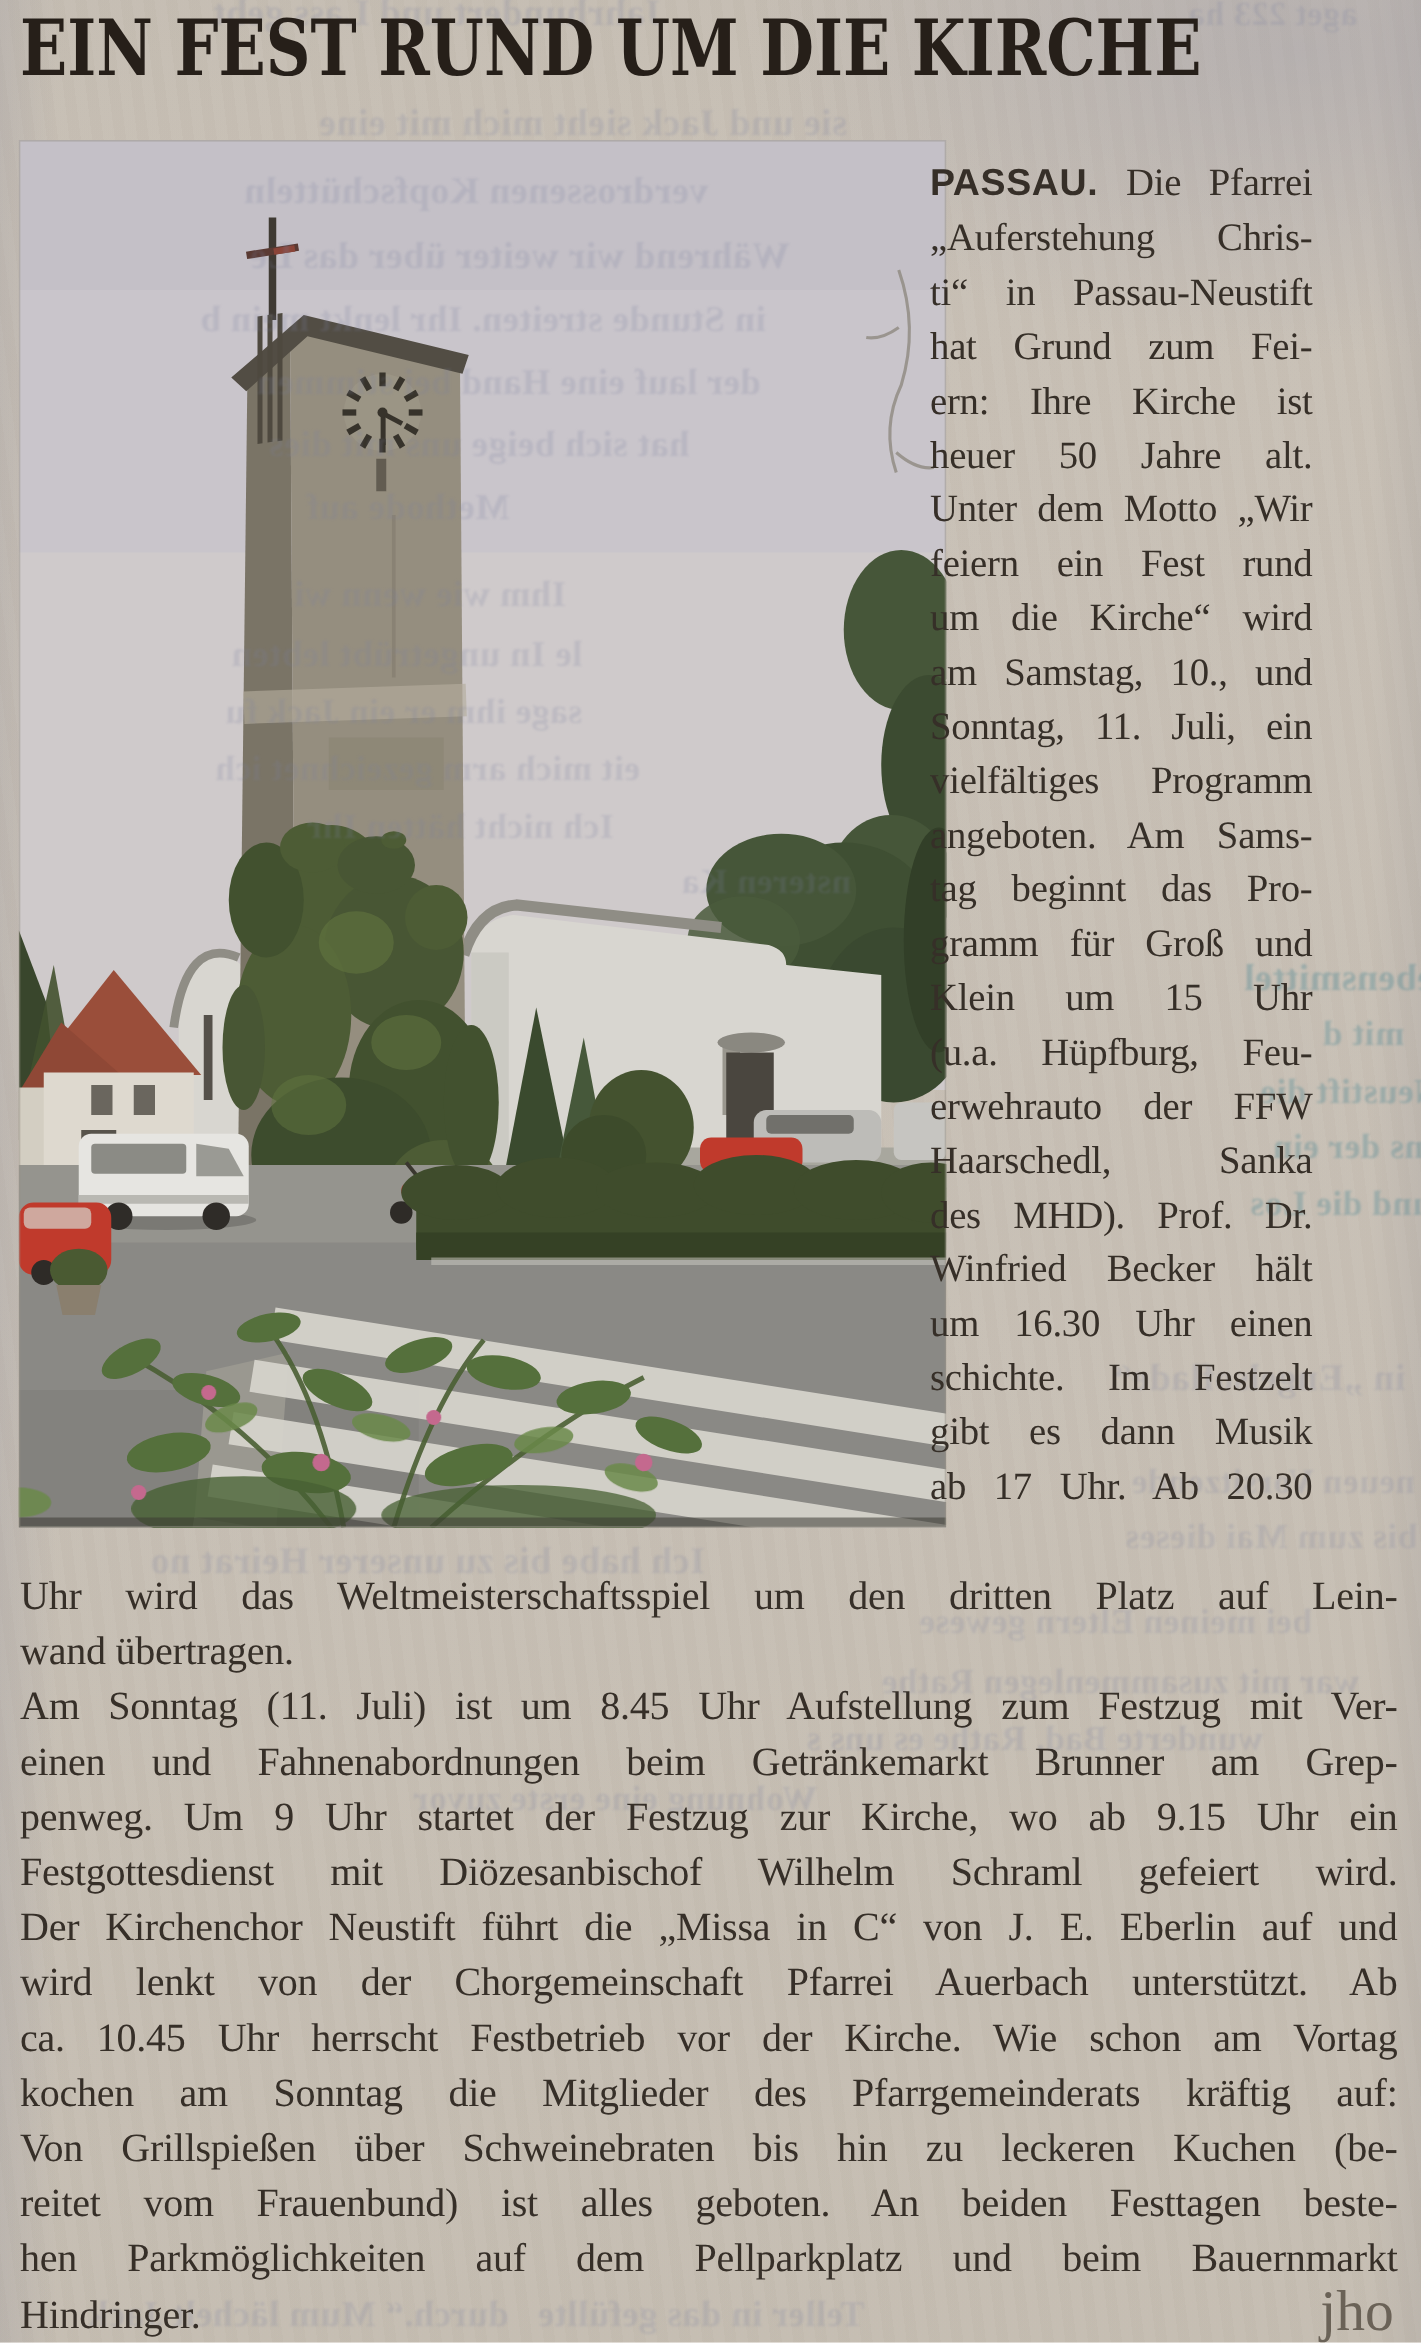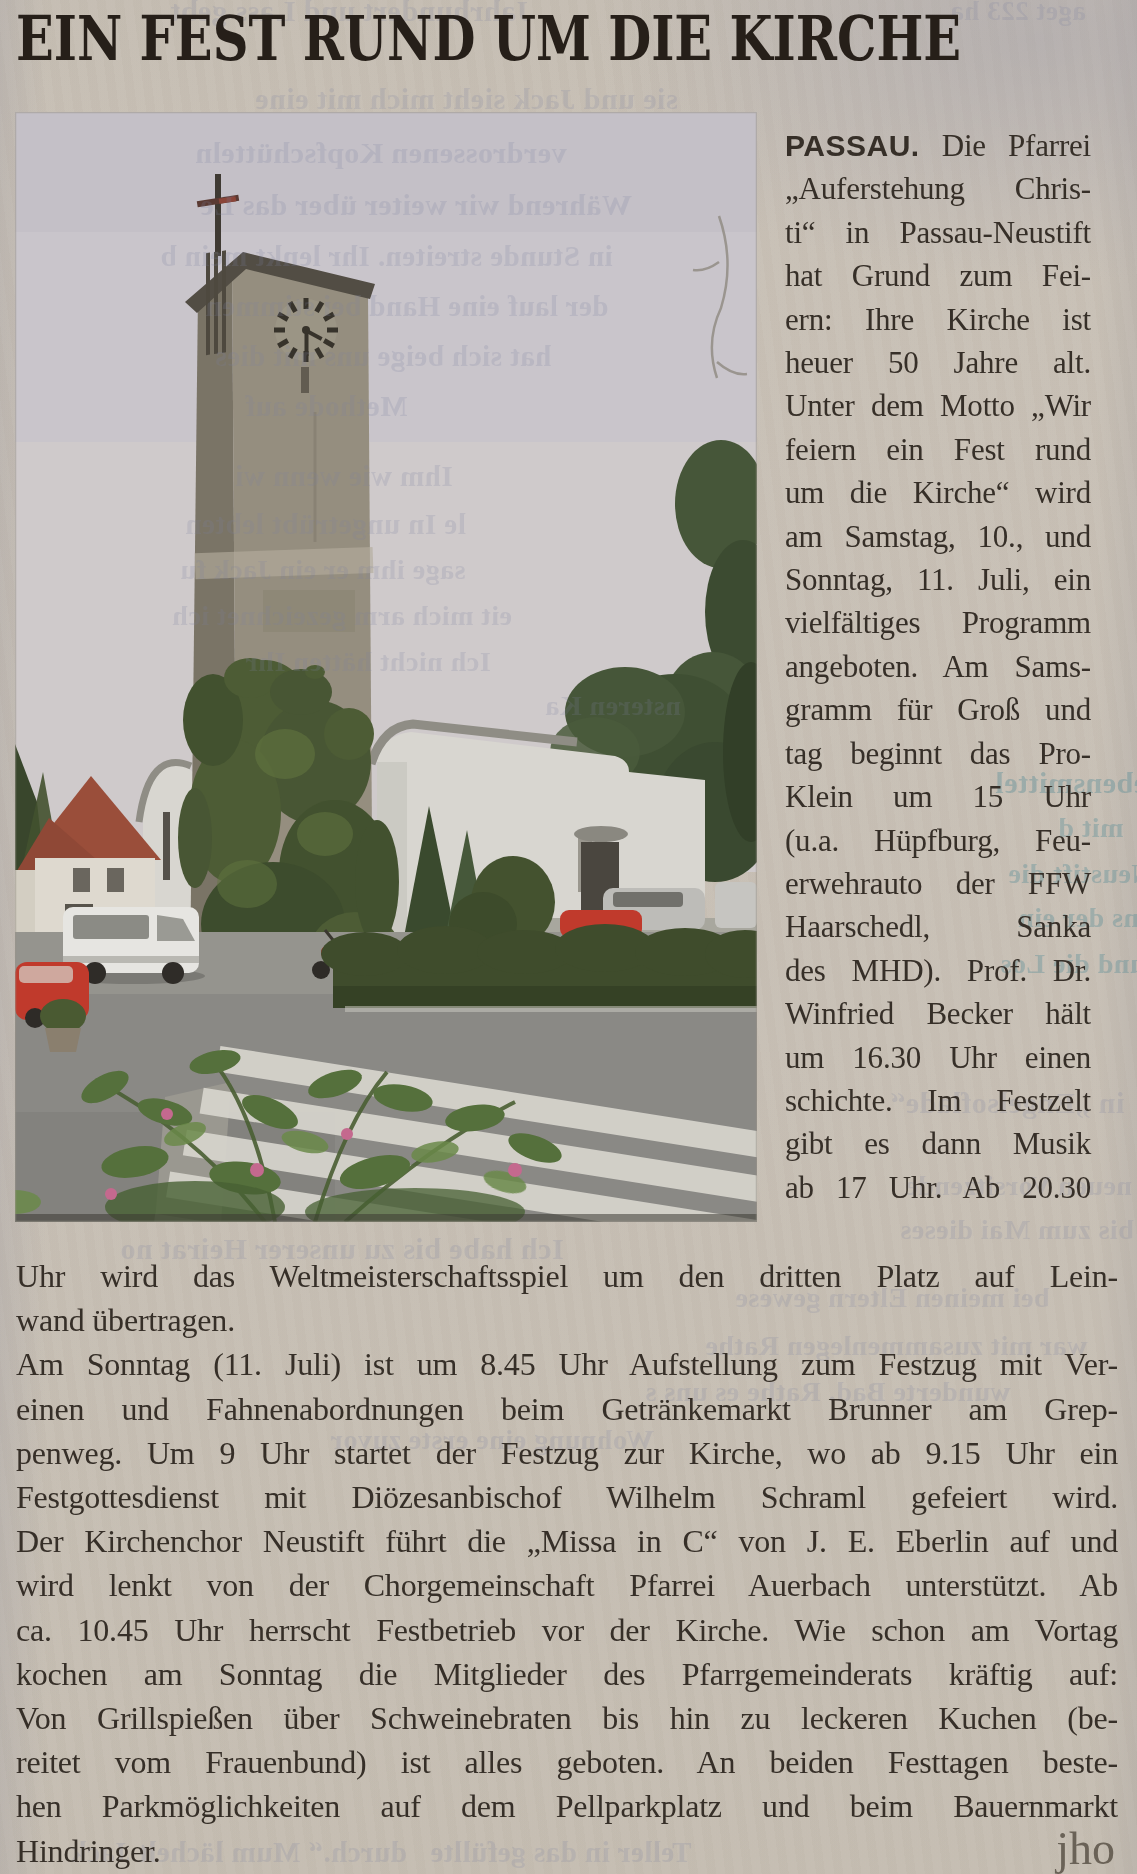--- a/index.html
+++ b/index.html
@@ -23,21 +23,21 @@
     position:absolute; left:16px; top:2px; margin:0; z-index:4;
     font-family:"DejaVu Serif", serif; font-weight:bold; font-size:62px;
     letter-spacing:0px; transform:scaleX(.80); transform-origin:left center;
     white-space:nowrap;
   }
   .photo{
     position:absolute; left:15px; top:112px; width:742px; height:1110px;
     margin:0; z-index:2; line-height:0;
   }
   .col{
-    position:absolute; left:785px; top:124px; width:306px; z-index:4;
+    position:absolute; left:744px; top:124px; width:306px; z-index:4;
   }
   .col .line{
     font-size:31px; line-height:43.4px; text-align:justify; text-align-last:justify;
     letter-spacing:-0.2px; word-spacing:1px;
   }
   .full{
     position:absolute; left:16px; top:1254px; width:1102px; z-index:4;
   }
   .full .line{
     font-size:32px; line-height:44.2px; text-align:justify; text-align-last:justify;
@@ -339,22 +339,22 @@
         <div class="line">hat Grund zum Fei-</div>
         <div class="line">ern: Ihre Kirche ist</div>
         <div class="line">heuer 50 Jahre alt.</div>
         <div class="line">Unter dem Motto „Wir</div>
         <div class="line">feiern ein Fest rund</div>
         <div class="line">um die Kirche“ wird</div>
         <div class="line">am Samstag, 10., und</div>
         <div class="line">Sonntag, 11. Juli, ein</div>
         <div class="line">vielfältiges Programm</div>
         <div class="line">angeboten. Am Sams-</div>
+        <div class="line">tag beginnt das Pro-</div>
         <div class="line">gramm für Groß und</div>
-        <div class="line">tag beginnt das Pro-</div>
         <div class="line">Klein um 15 Uhr</div>
         <div class="line">(u.a. Hüpfburg, Feu-</div>
         <div class="line">erwehrauto der FFW</div>
         <div class="line">Haarschedl, Sanka</div>
         <div class="line">des MHD). Prof. Dr.</div>
         <div class="line">Winfried Becker hält</div>
         <div class="line">um 16.30 Uhr einen</div>
         <div class="line">schichte. Im Festzelt</div>
         <div class="line">gibt es dann Musik</div>
         <div class="line">ab 17 Uhr. Ab 20.30</div>

